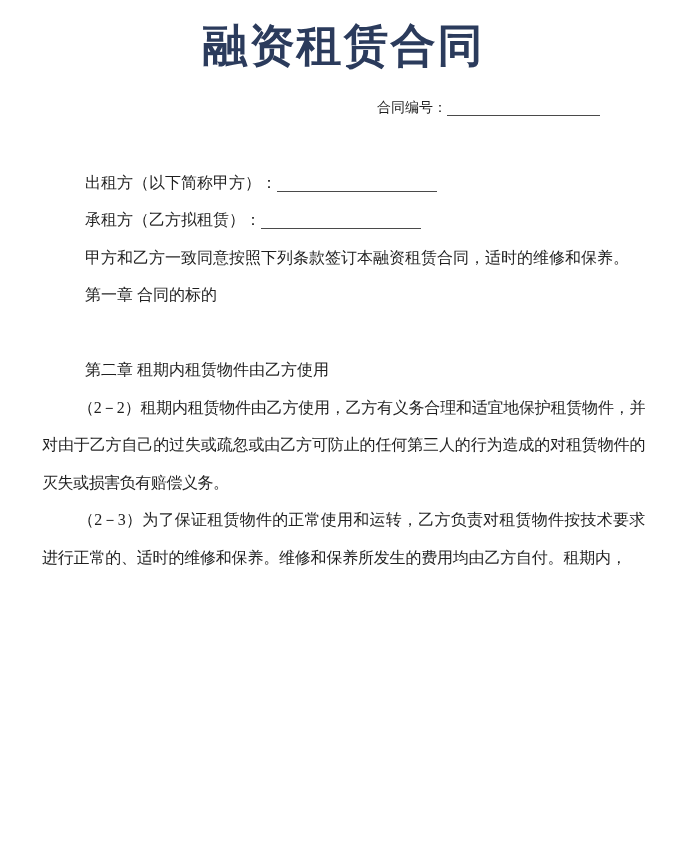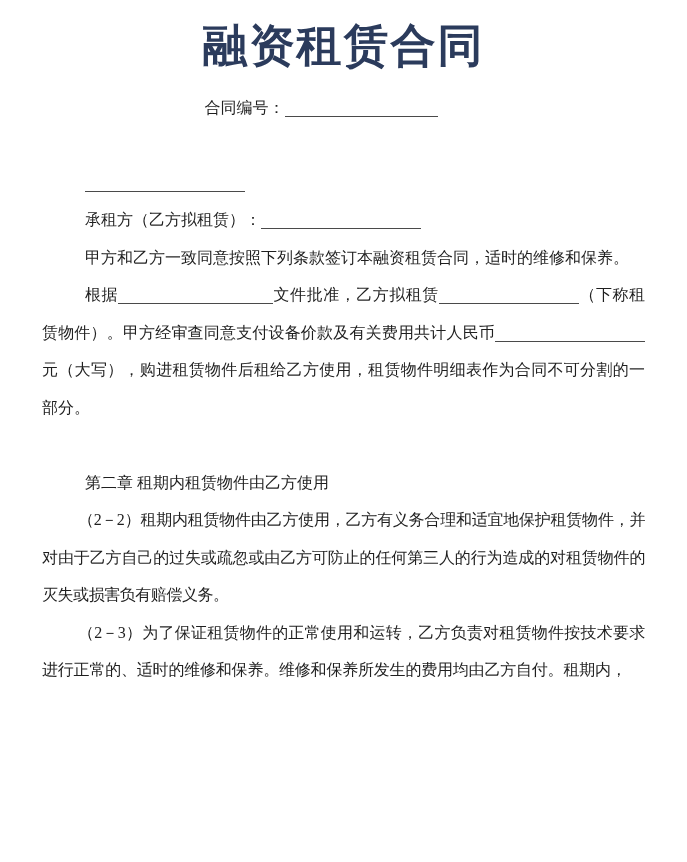--- a/index.html
+++ b/index.html
@@ -24,22 +24,22 @@
     text-align: center;
     font-size: 45px;
     line-height: 60px;
     font-weight: 700;
     letter-spacing: 2px;
     color: var(--title-color);
   }
   .contract-no {
     margin-top: 14px;
     line-height: 36px;
-    font-size: 16px;
-    text-align: center;
+    font-size: 14px;
+    text-align: right;
     padding-right: 45px;
     white-space: nowrap;
   }
   .spacer { height: 37.5px; }
   p.doc-line {
     margin: 0;
     font-size: 16px;
     line-height: 37.5px;
     text-align: justify;
   }
@@ -63,28 +63,28 @@
 <body>
 
 <div class="page">
 
   <h1 class="doc-title">融资租赁合同</h1>
 
   <div class="contract-no"><span>合同编号：</span><span class="blank w153"></span></div>
 
   <div class="spacer"></div>
 
-  <p class="doc-line indent"><span class="blank w160"></span></p>
+  <p class="doc-line indent"><span>出租方（以下简称甲方）：</span><span class="blank w160"></span></p>
 
   <p class="doc-line indent"><span>承租方（乙方拟租赁）：</span><span class="blank w160"></span></p>
 
   <p class="doc-line indent">甲方和乙方一致同意按照下列条款签订本融资租赁合同，适时的维修和保养。</p>
 
+  <p class="doc-line indent">第一章 合同的标的</p>
 
-  <p class="doc-line indent"><span>根据</span><span class="blank w155"></span><span>文件批准，乙方拟租赁</span><span class="blank w140"></span><span>（下称租赁物件）。甲方经审查同意支付设备价款及有关费用共计人民币</span><span class="blank w150"></span><span>元（大写），购进租赁物件后租给乙方使用，租赁物件明细表作为合同不可分割的一部分。</span></p>
 
   <div class="spacer"></div>
 
   <p class="doc-line indent">第二章 租期内租赁物件由乙方使用</p>
 
 
   <p class="doc-line clause ls-tighter">（2－2）租期内租赁物件由乙方使用，乙方有义务合理和适宜地保护租赁物件，并对由于乙方自己的过失或疏忽或由乙方可防止的任何第三人的行为造成的对租赁物件的灭失或损害负有赔偿义务。</p>
 
   <p class="doc-line clause ls-tight">（2－3）为了保证租赁物件的正常使用和运转，乙方负责对租赁物件按技术要求进行正常的、适时的维修和保养。维修和保养所发生的费用均由乙方自付。租期内，</p>
 

